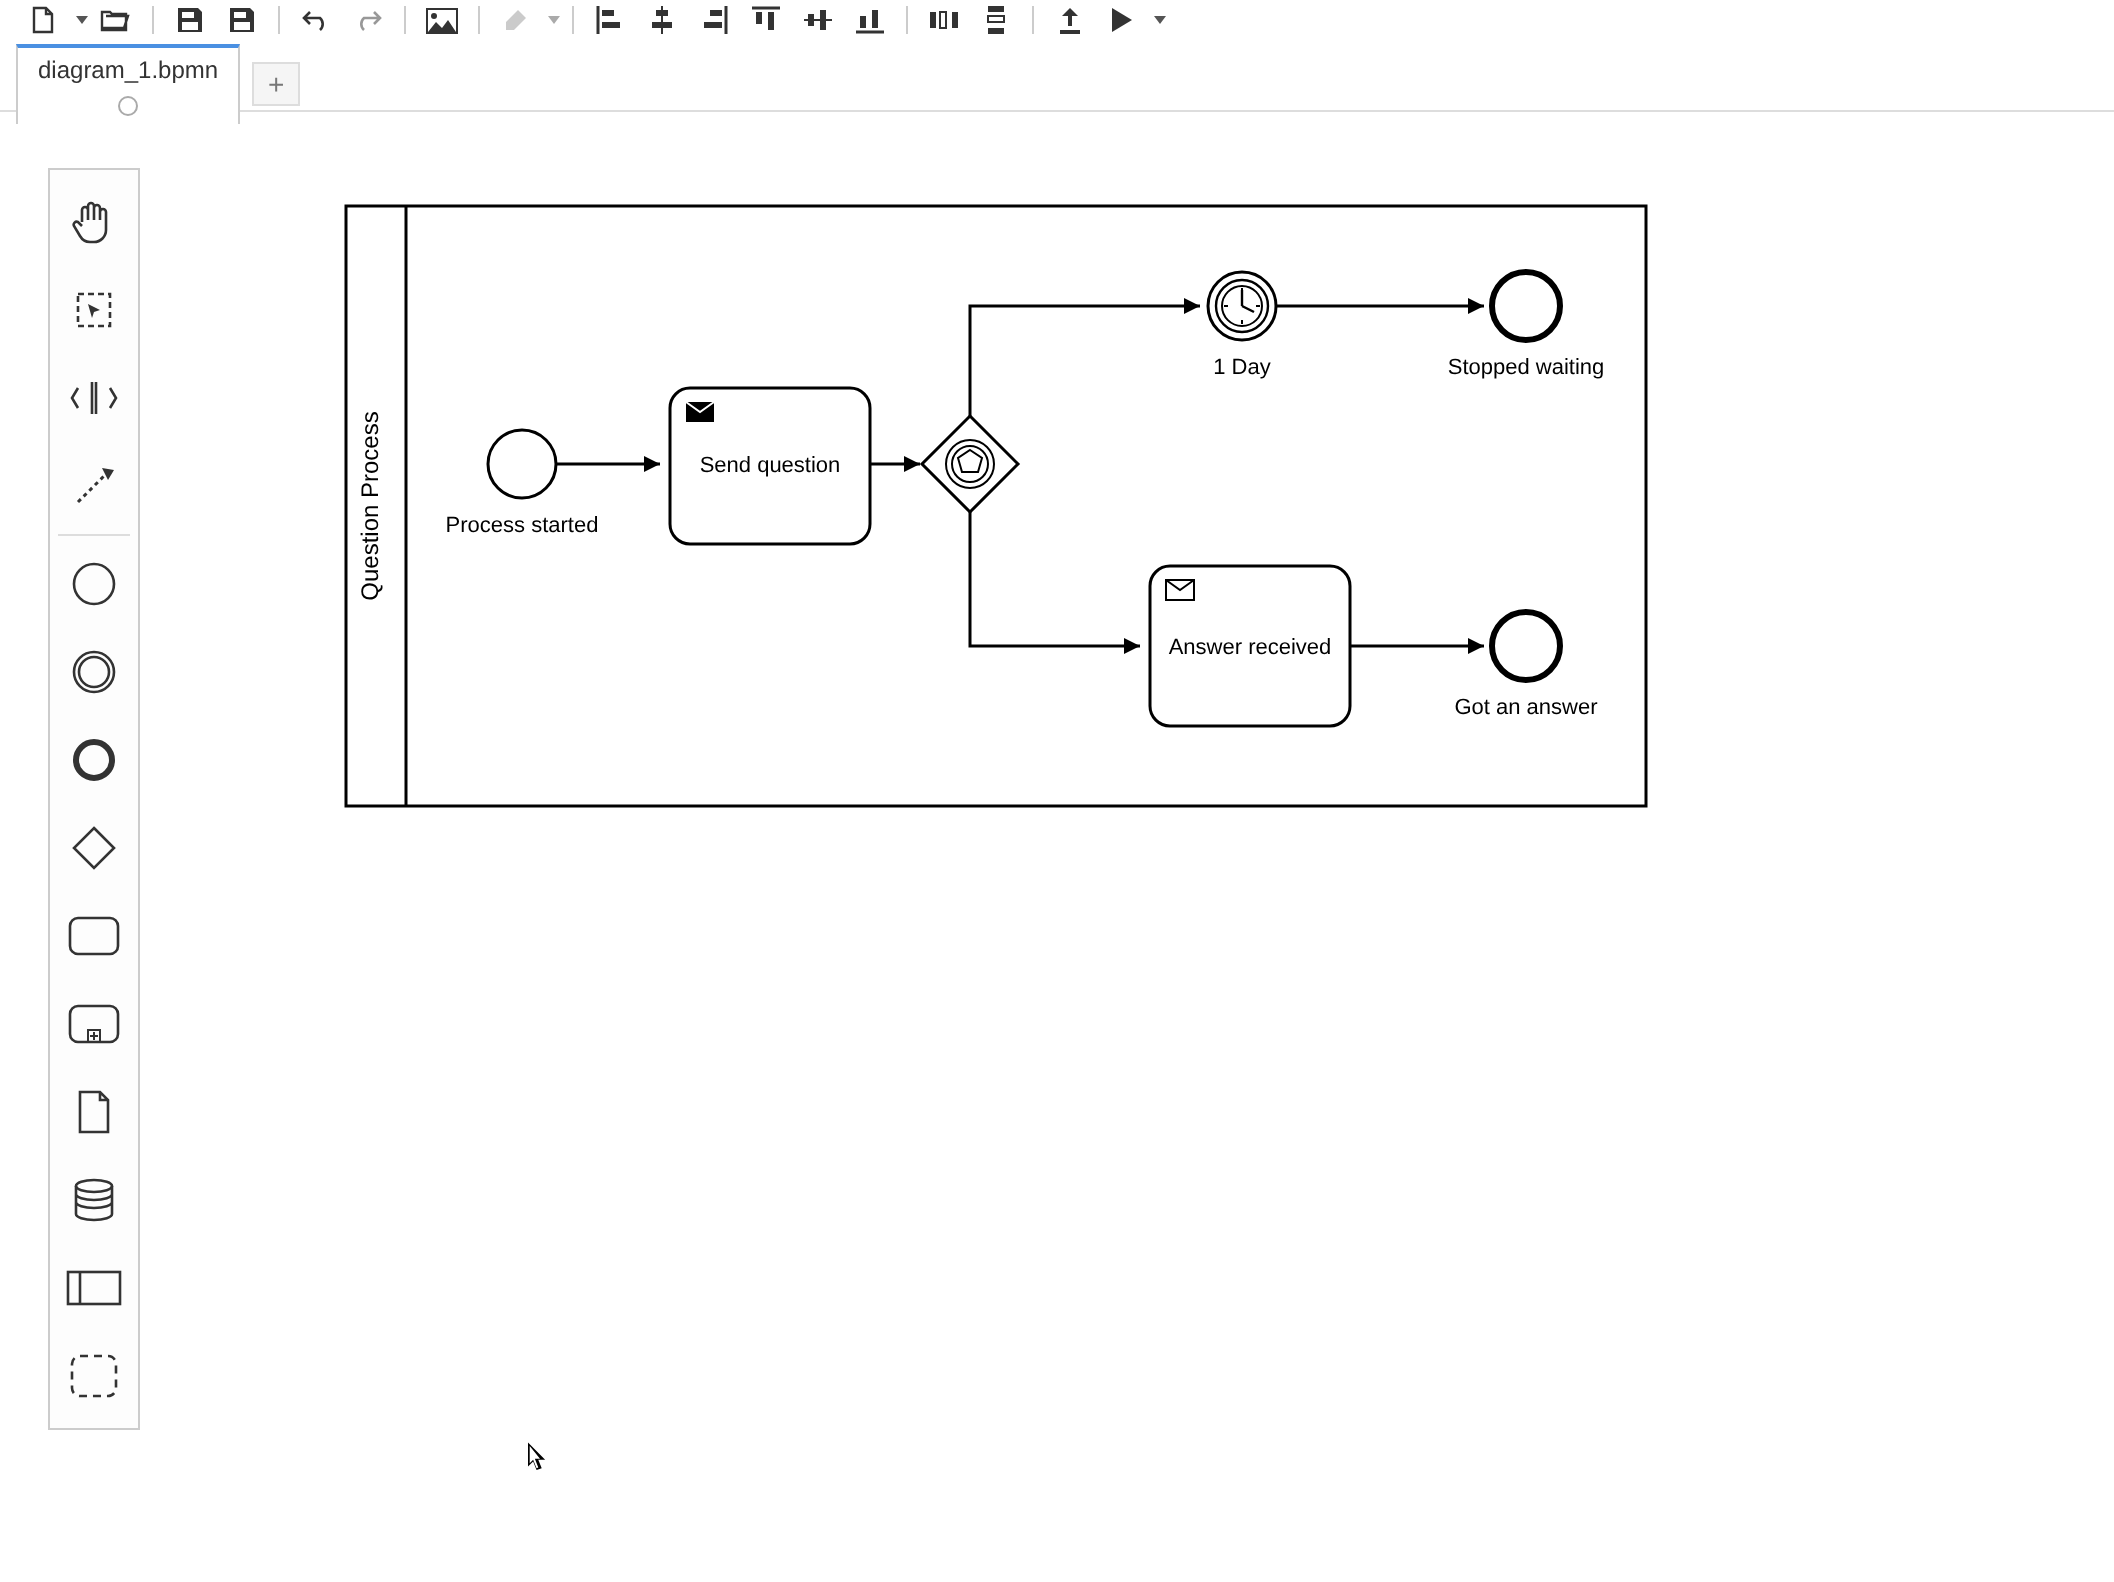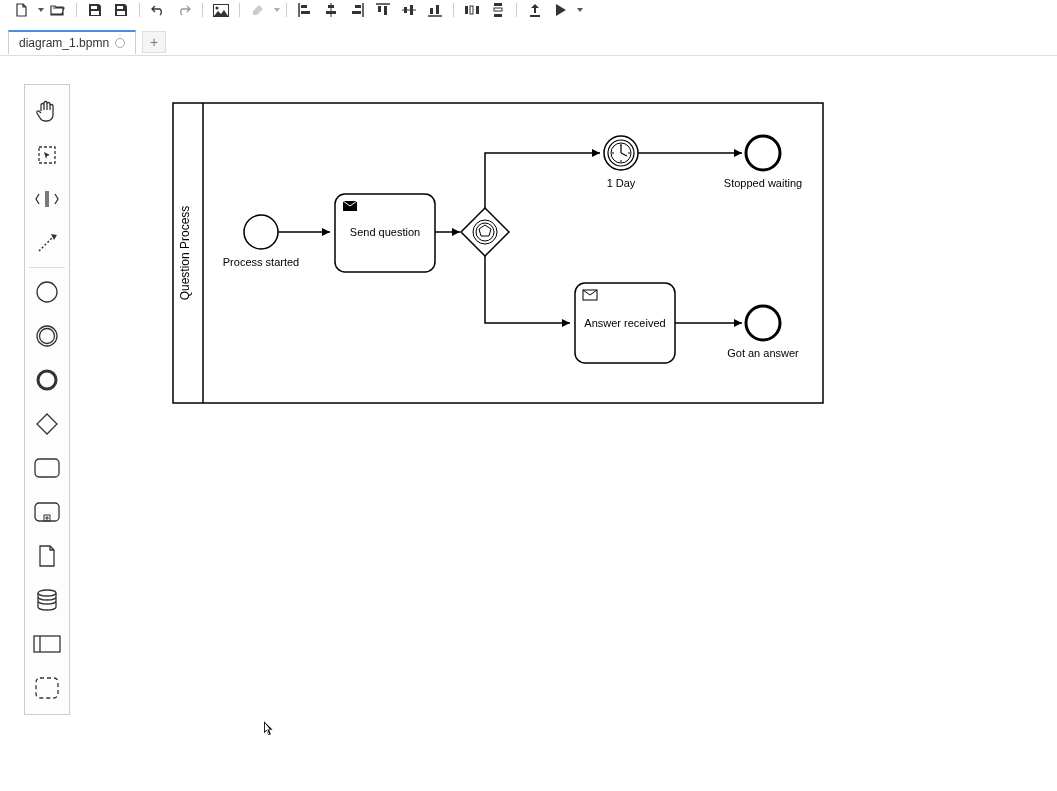--- a/index.html
+++ b/index.html
@@ -54,20 +54,21 @@
       align-items: center;
       gap: 6px;
       padding: 4px 10px;
       border: 1px solid #ccc;
       border-bottom: none;
       border-top: 2px solid #4a90e2;
       background: #fff;
       font-size: 12px;
       color: #333;
       cursor: pointer;
+      flex-direction: column;
     }
     .tab-close {
       width: 10px; height: 10px;
       border: 1px solid #aaa;
       border-radius: 50%;
       display: inline-block;
     }
     .tab-add {
       width: 24px;
       height: 22px;

